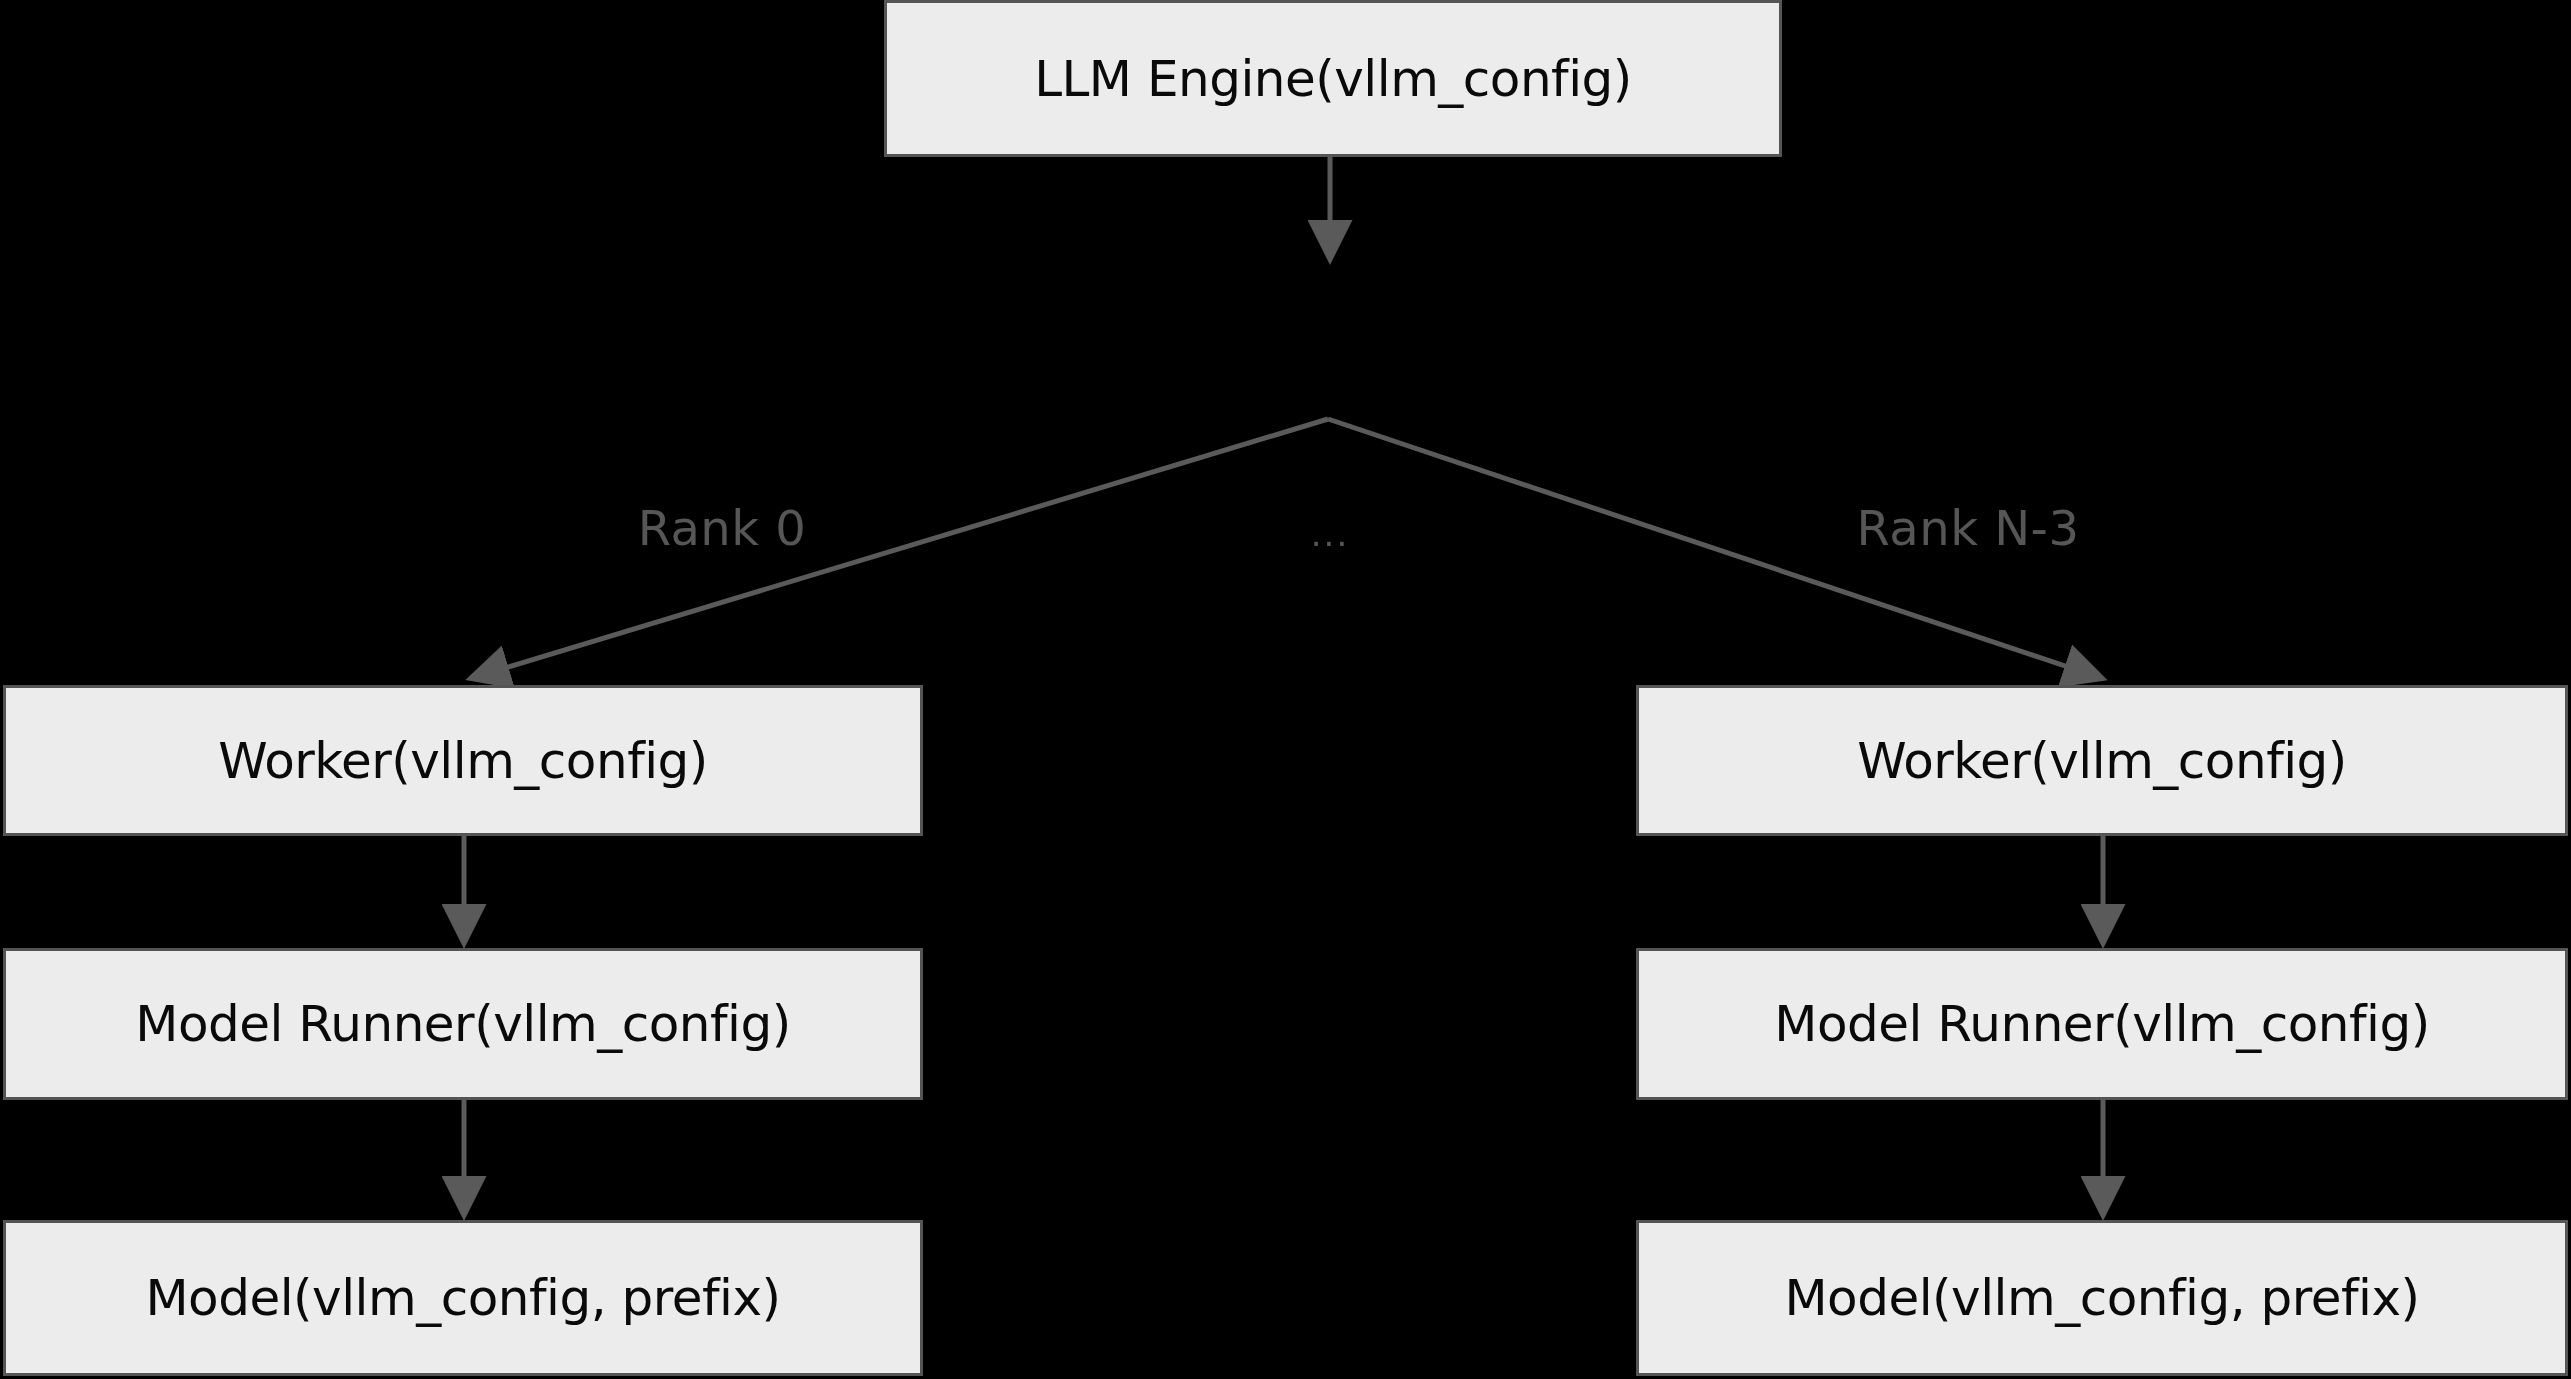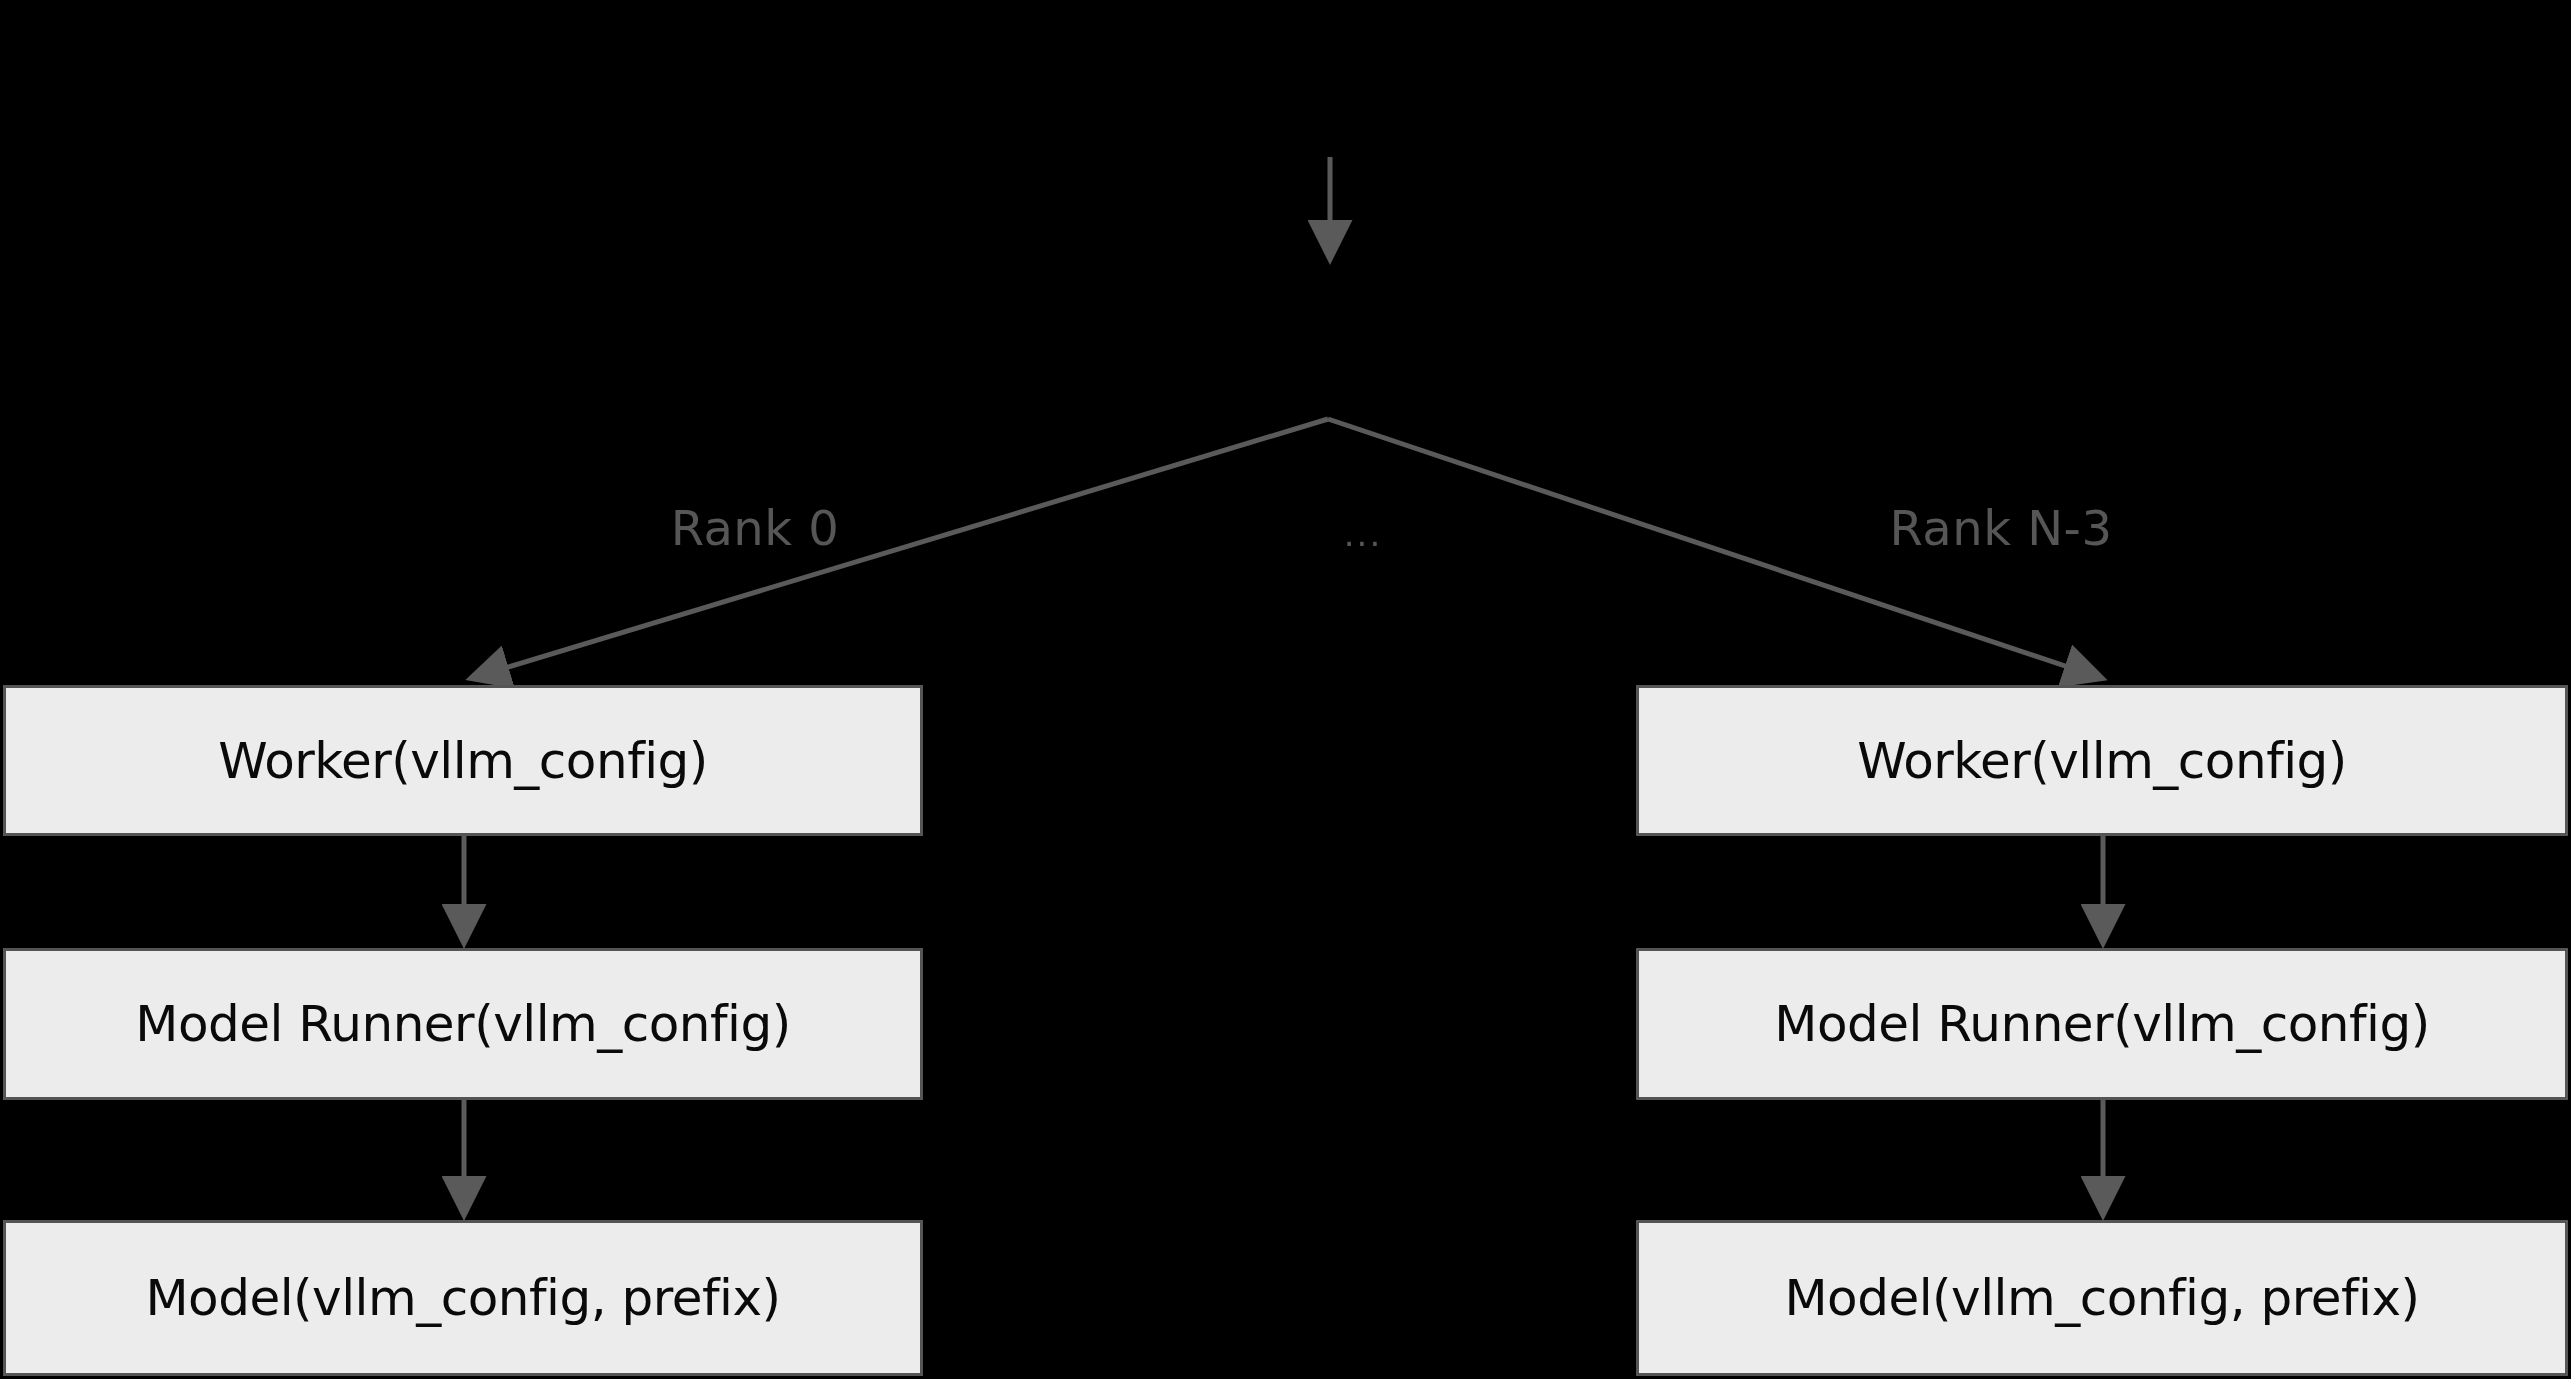--- a/index.html
+++ b/index.html
@@ -44,21 +44,20 @@
   .edge-label {
     position: absolute;
     font-family: "DejaVu Sans", "Liberation Sans", sans-serif;
     font-size: 48px;
     font-weight: 400;
     color: #565656;
     white-space: nowrap;
     letter-spacing: 0.5px;
     transform: translate(-50%, -50%);
     text-align: center;
-    margin-left: 33px;
   }
   .edge-label.ellipsis {
     font-size: 34px;
     letter-spacing: 2px;
     color: #565656;
   }
 
   
   #node-llm-engine    { left: 884px;  top: 0px;    width: 898px;  height: 157px; }
   #node-executor      { left: 873px;  top: 264px;  width: 911px;  height: 155px; }
@@ -87,20 +86,23 @@
 
     <line x1="1328" y1="419" x2="2101" y2="678" stroke="#5A5A5A" stroke-width="5" marker-end="url(#arrowhead)"></line>
 
     <line x1="464" y1="836" x2="464" y2="942" stroke="#5A5A5A" stroke-width="5" marker-end="url(#arrowhead)"></line>
     <line x1="464" y1="1100" x2="464" y2="1214" stroke="#5A5A5A" stroke-width="5" marker-end="url(#arrowhead)"></line>
 
     <line x1="2103" y1="836" x2="2103" y2="942" stroke="#5A5A5A" stroke-width="5" marker-end="url(#arrowhead)"></line>
     <line x1="2103" y1="1100" x2="2103" y2="1214" stroke="#5A5A5A" stroke-width="5" marker-end="url(#arrowhead)"></line>
   </svg>
 
+  <div class="node" id="node-llm-engine">
+    <span class="node-label">LLM Engine(vllm_config)</span>
+  </div>
 
 
   <div class="node" id="node-worker-rank0">
     <span class="node-label">Worker(vllm_config)</span>
   </div>
 
   <div class="node" id="node-runner-rank0">
     <span class="node-label">Model Runner(vllm_config)</span>
   </div>
 

